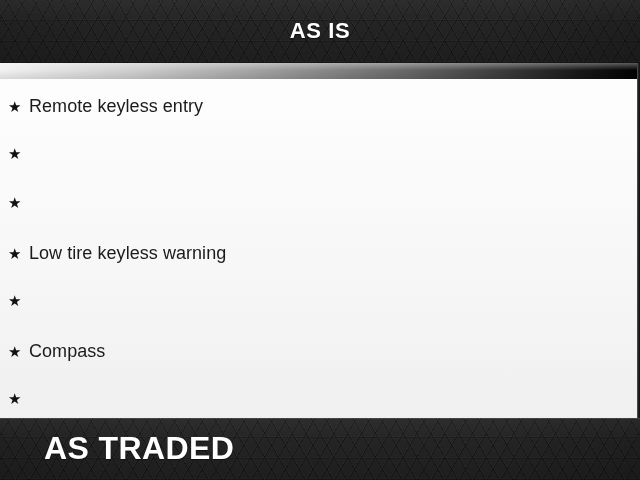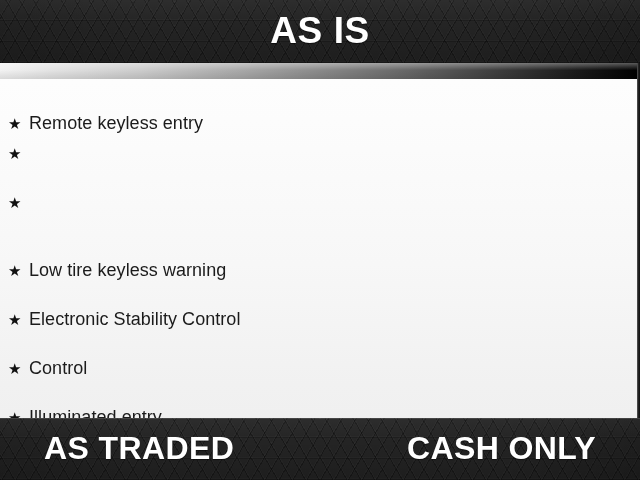--- a/index.html
+++ b/index.html
@@ -59,21 +59,21 @@
 
   
   #header-band {
     top: 0;
     height: 63px;
   }
   #header-band .band-inner { justify-content: center; }
 
   .header-title {
     color: #ffffff;
-    font-size: 37px;
+    font-size: 22px;
     font-weight: bold;
     letter-spacing: 0.6px;
     line-height: 1;
     margin: 0;
     padding-bottom: 2px;
     text-shadow: 0 1px 1px rgba(0,0,0,0.55);
     white-space: nowrap;
   }
 
   
@@ -130,21 +130,20 @@
     line-height: 1;
     text-align: left;
   }
 
   .feature-label {
     color: #1b1b1b;
     font-size: 18px;
     line-height: 1;
     letter-spacing: 0.05px;
     white-space: nowrap;
-    margin-top: 17px;
   }
 
   
   #right-edge {
     position: absolute;
     top: 63px;
     right: 0;
     width: 3px;
     height: 355px;
     background: linear-gradient(to right, #5a5a5a 0%, #1c1c1c 55%, #111111 100%);
@@ -208,37 +207,34 @@
       <span class="feature-bullet">★</span>
     </li>
 
     <li class="feature-item">
       <span class="feature-bullet">★</span>
       <span class="feature-label">Low tire keyless warning</span>
     </li>
 
     <li class="feature-item">
       <span class="feature-bullet">★</span>
-      <span class="feature-label">Electronic Stability Control</span>
-    </li>
-
-    <li class="feature-item">
-      <span class="feature-bullet">★</span>
-      <span class="feature-label">Control</span>
-    </li>
-
-    <li class="feature-item">
-      <span class="feature-bullet">★</span>
-      <span class="feature-label">Illuminated entry</span>
+    </li>
+
+    <li class="feature-item">
+      <span class="feature-bullet">★</span>
+      <span class="feature-label">Compass</span>
+    </li>
+
+    <li class="feature-item">
+      <span class="feature-bullet">★</span>
     </li>
 
   </ul>
 
   <div id="right-edge"></div>
 
   <div class="hex-band" id="footer-band">
     <div class="band-inner">
       <span class="footer-text">AS TRADED</span>
-      <span class="footer-text">CASH ONLY</span>
     </div>
   </div>
 
 </div>
 
 </body></html>

